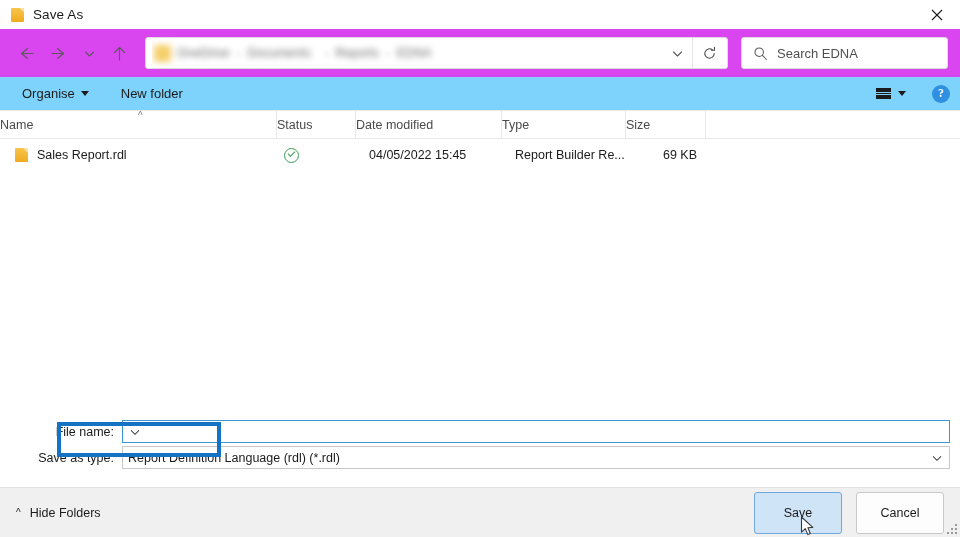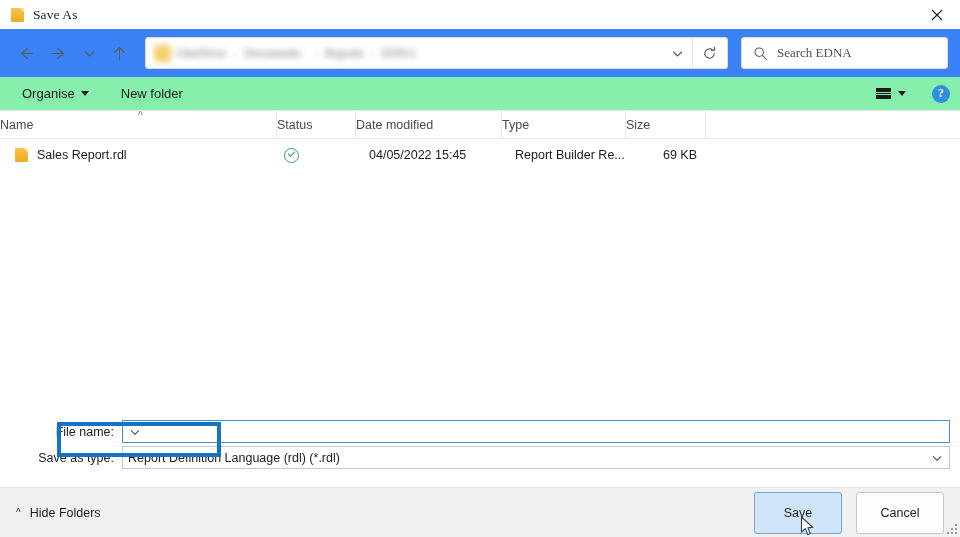--- a/index.html
+++ b/index.html
@@ -23,21 +23,20 @@
   }
 
   
   .titlebar {
     height: 29px;
     min-height: 29px;
     display: flex;
     align-items: center;
     background: #ffffff;
     position: relative;
-    font-family: Liberation Serif, serif;
   }
   .title-left {
     display: flex;
     align-items: center;
     padding-left: 10px;
     gap: 8px;
   }
   .title-text {
     font-size: 13.5px;
     color: #1b1b1b;
@@ -81,22 +80,21 @@
   }
 
   
   .navrow {
     height: 48px;
     min-height: 48px;
     display: flex;
     align-items: center;
     padding: 0 12px 0 8px;
     gap: 0;
-    background: #3b82f6;
-    font-family: Liberation Serif, serif;
+    background: #d946ef;
   }
   .navbtn {
     width: 34px;
     height: 32px;
     display: flex;
     align-items: center;
     justify-content: center;
     color: #5a5a5a;
     border-radius: 4px;
     cursor: default;
@@ -188,21 +186,21 @@
   }
 
   
   .cmdbar {
     height: 33px;
     min-height: 33px;
     display: flex;
     align-items: center;
     padding-left: 12px;
     border-bottom: 1px solid #e8e8e8;
-    background: #86efac;
+    background: #7dd3fc;
     position: relative;
   }
   .cmd-item {
     font-size: 13px;
     color: #1b1b1b;
     display: flex;
     align-items: center;
     gap: 6px;
     padding: 3px 10px;
     border-radius: 3px;

